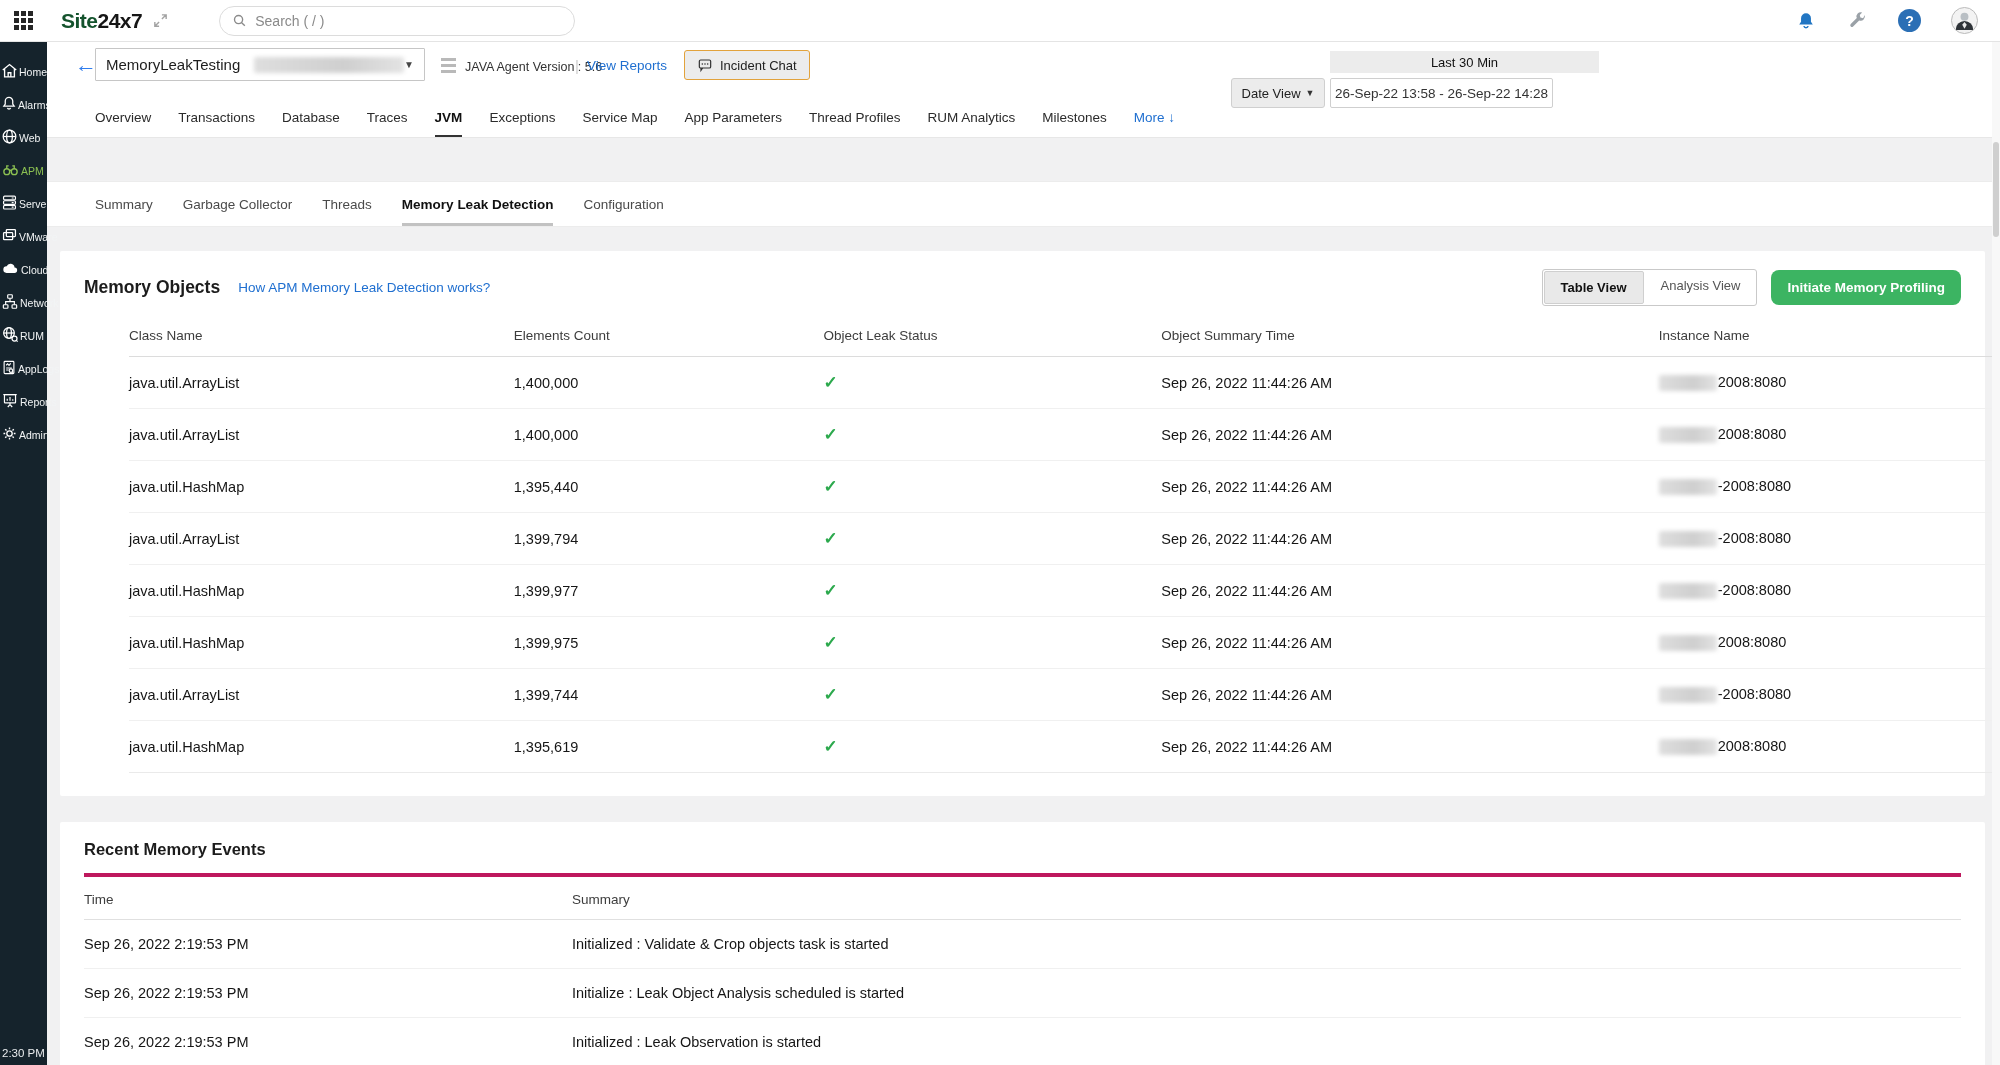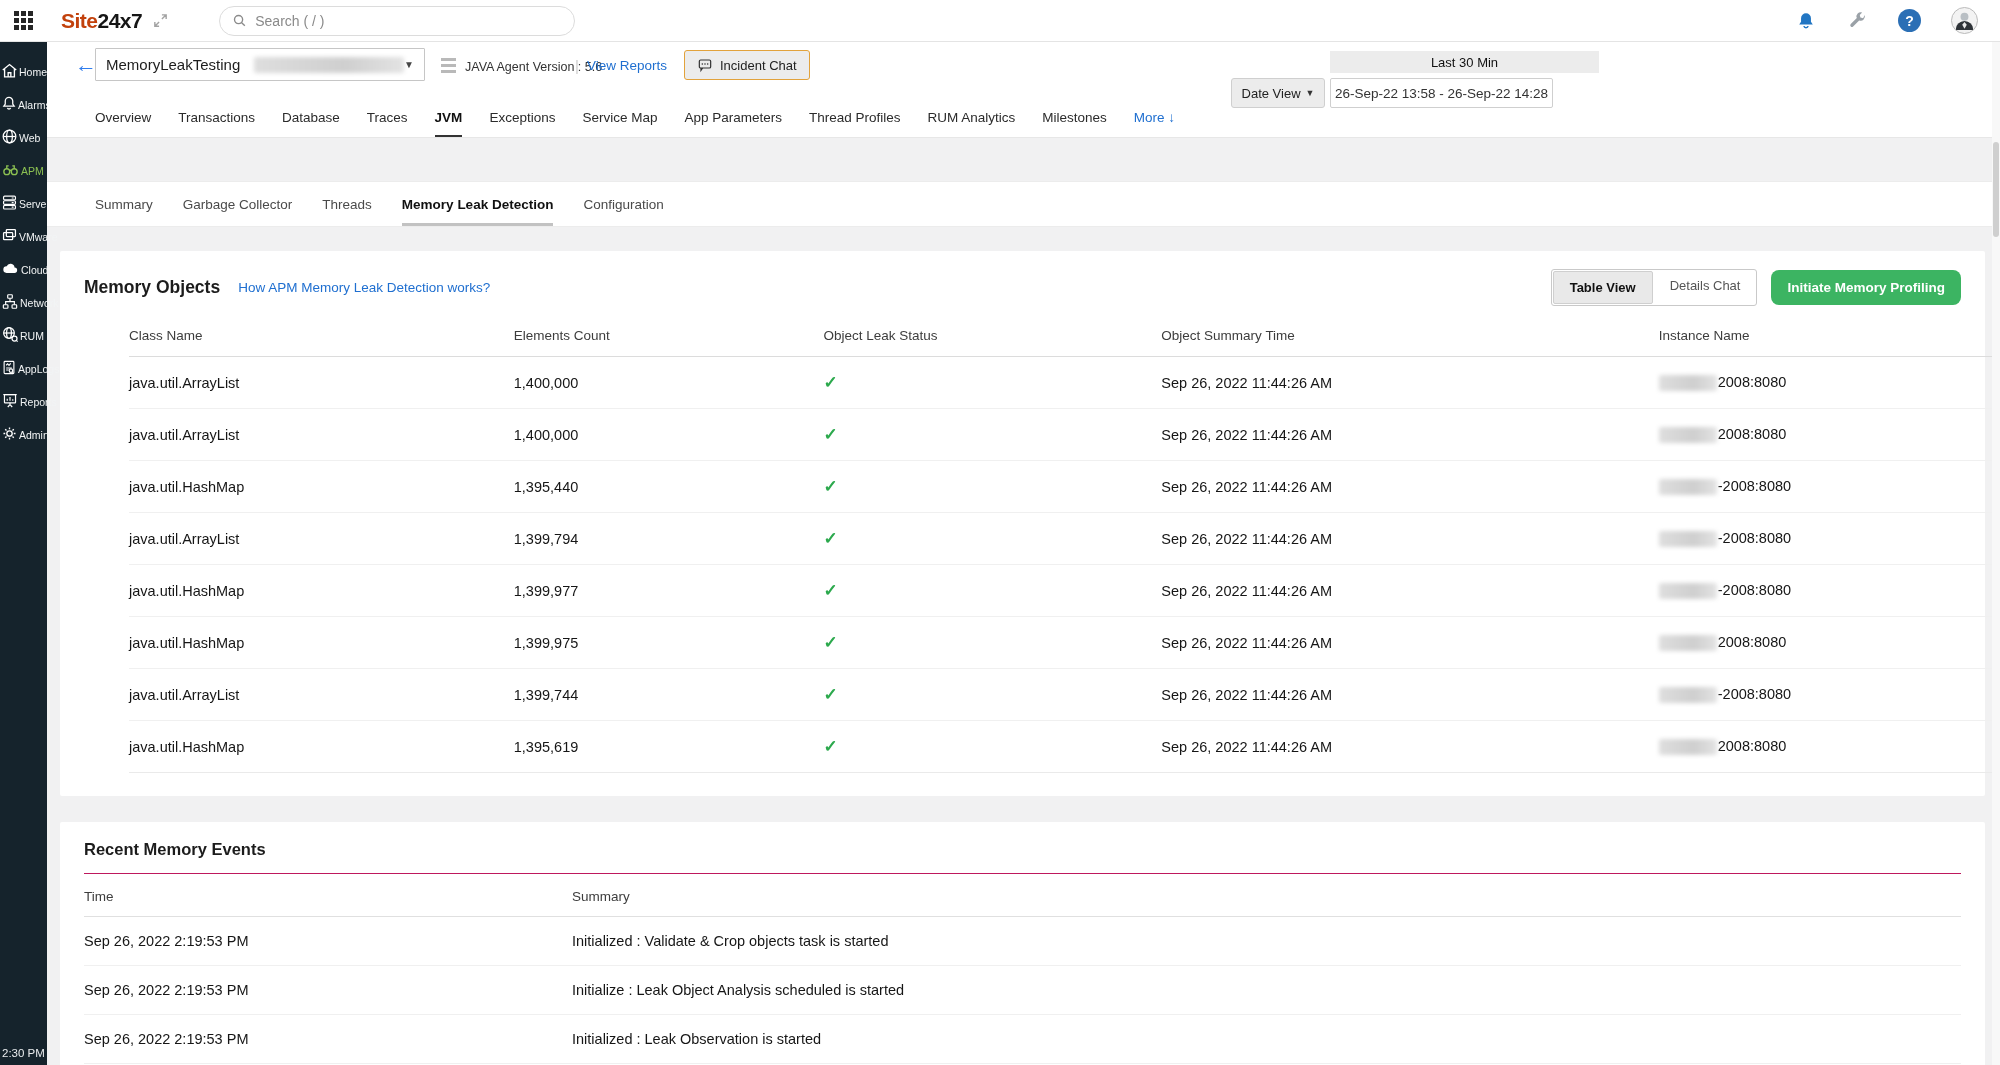--- a/index.html
+++ b/index.html
@@ -6,21 +6,21 @@
   html,body { width:2000px; height:1065px; overflow:hidden; }
   body { font-family:"Liberation Sans", sans-serif; background:#f1f1f2; position:relative; color:#222; }
 
   
   .topbar { position:absolute; top:0; left:0; width:2000px; height:42px; background:#fff;
             border-bottom:1px solid #e4e4e4; display:flex; align-items:center; z-index:10; }
   .apps-grid { width:47px; display:flex; justify-content:center; cursor:pointer; }
   .apps-grid .g { display:grid; grid-template-columns:repeat(3,5px); grid-gap:2px; }
   .apps-grid .g i { width:5px; height:5px; background:#262626; display:block; }
   .logo { font-size:21px; font-weight:bold; letter-spacing:-0.5px; margin-left:14px; cursor:pointer; }
-  .logo .lg-site { color:#c2410c; }
+  .logo .lg-site { color:#14532d; }
   .logo .lg-247 { color:#161616; }
   .expand-ic { margin-left:10px; color:#a3a3a3; display:flex; cursor:pointer; }
   .searchbox { margin-left:50px; width:356px; height:30px; border:1px solid #dcdcdc; border-radius:16px;
                display:flex; align-items:center; padding:0 12px; background:#fff; }
   .searchbox svg { flex:0 0 auto; color:#8a8a8a; }
   .searchbox input { border:0; outline:0; margin-left:8px; width:100%; font-size:14px;
                      font-family:"Liberation Sans",sans-serif; color:#444; background:transparent; }
   .searchbox input::placeholder { color:#8a8a8a; }
   .top-right { margin-left:auto; display:flex; align-items:center; gap:30px; padding-right:22px; }
   .help-circ { width:23px; height:23px; border-radius:50%; background:#2b6fb5; color:#fff;
@@ -95,21 +95,21 @@
                border:none; border-radius:8px; padding:10px 16px; cursor:pointer; font-family:"Liberation Sans",sans-serif; }
 
   table.grid { width:100%; border-collapse:collapse; margin-top:6px;margin-left:45px; }
   table.grid th { text-align:left; font-weight:normal; font-size:13.5px; color:#3d3d3d;
                   padding:16px 0 13px; border-bottom:1px solid #dcdcdc; }
   table.grid td { font-size:14.5px; color:#161616; padding:15px 0; border-bottom:1px solid #f0f0f0; }
   table.grid tr:last-child td { border-bottom-color:#eaeaea; }
   .check::before { content:"\2713"; color:#2ca94d; font-size:17px; font-weight:bold; }
   .instance-cell .redact { width:58px; vertical-align:middle; margin-right:1px; }
 
-  .ev-title { font-size:16.5px; font-weight:bold; color:#1c1c1c; padding-bottom:14px; border-bottom:1px solid #be185d; }
+  .ev-title { font-size:16.5px; font-weight:bold; color:#1c1c1c; padding-bottom:14px; border-bottom:4px solid #be185d; }
   table.evgrid { width:100%; border-collapse:collapse; }
   table.evgrid th { text-align:left; font-weight:normal; font-size:13.5px; color:#3d3d3d;
                     padding:15px 0 12px; border-bottom:1px solid #e0e0e0; }
   table.evgrid td { font-size:14.5px; color:#161616; padding:16px 0; border-bottom:1px solid #f0f0f0; }
 
   
   .scrollbar-track { position:absolute; right:0; top:42px; width:8px; height:1023px; background:#f8f8f8; }
   .scrollbar-thumb { position:absolute; right:1px; top:100px; width:6px; height:95px; background:#cfcfcf; border-radius:3px; }
 
   svg.ic { display:block; }
@@ -374,21 +374,21 @@
       <span class="subtab">Configuration</span>
     </div>
 
   <div class="card card-memory">
     <div class="mo-head">
       <span class="card-title">Memory Objects</span>
       <span class="help-link">How APM Memory Leak Detection works?</span>
       <div class="mo-controls">
         <div class="seg">
           <span class="active">Table View</span>
-          <span>Details Chat</span>
+          <span>Analysis View</span>
         </div>
         <button class="btn-green">Initiate Memory Profiling</button>
       </div>
     </div>
     <table class="grid">
       <colgroup>
           <col style="width:20.5%">
           <col style="width:16.5%">
           <col style="width:18%">
           <col style="width:26.5%">

